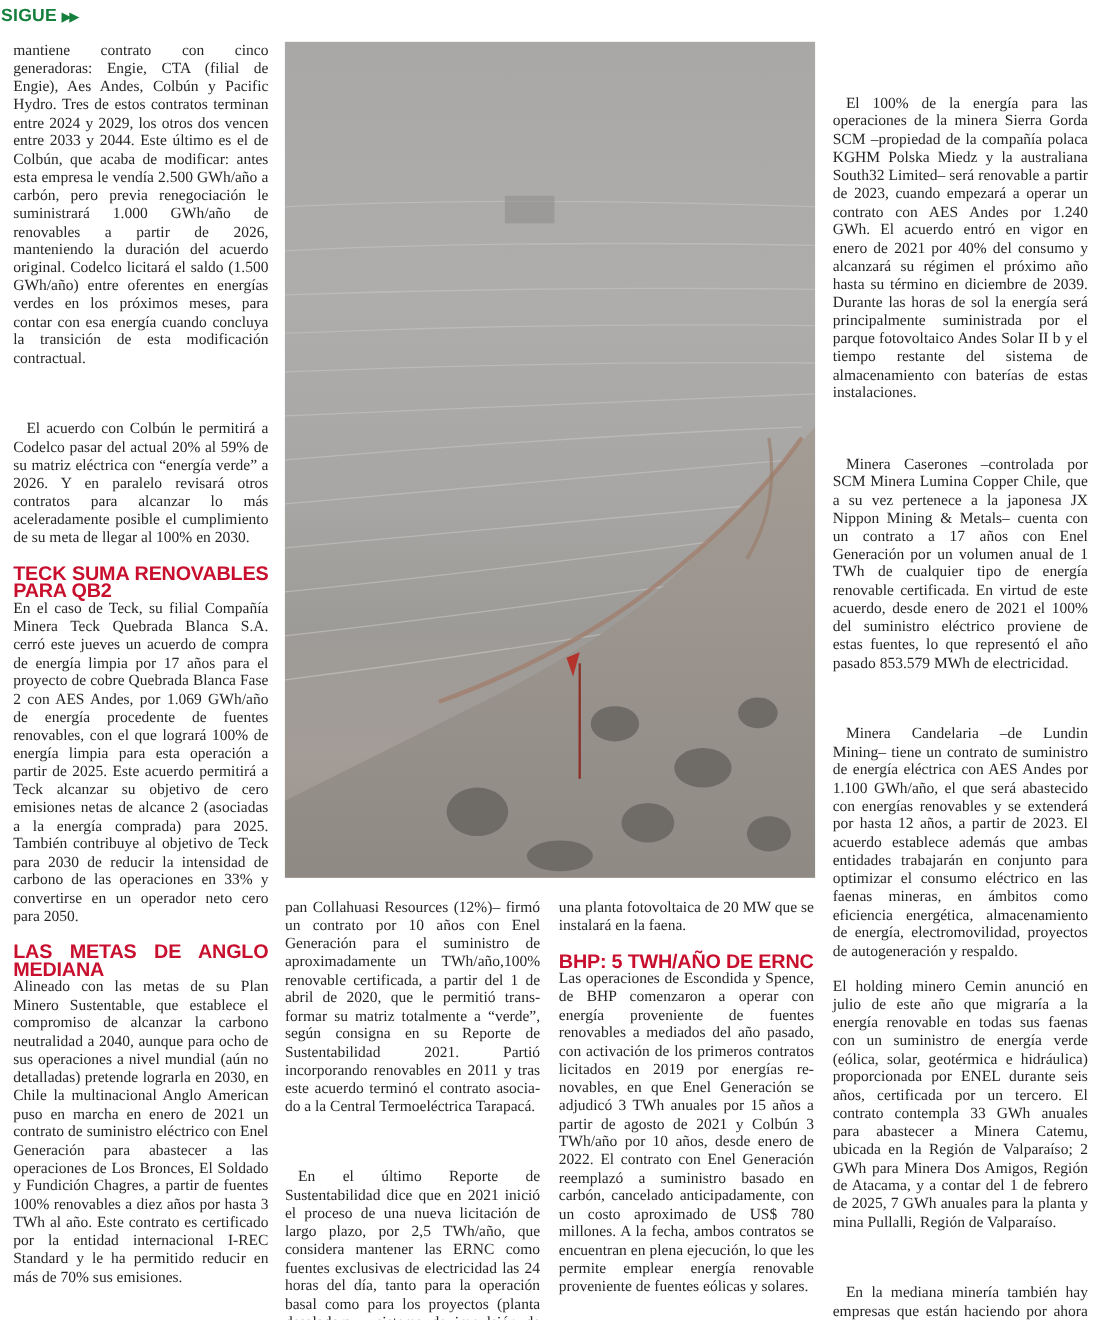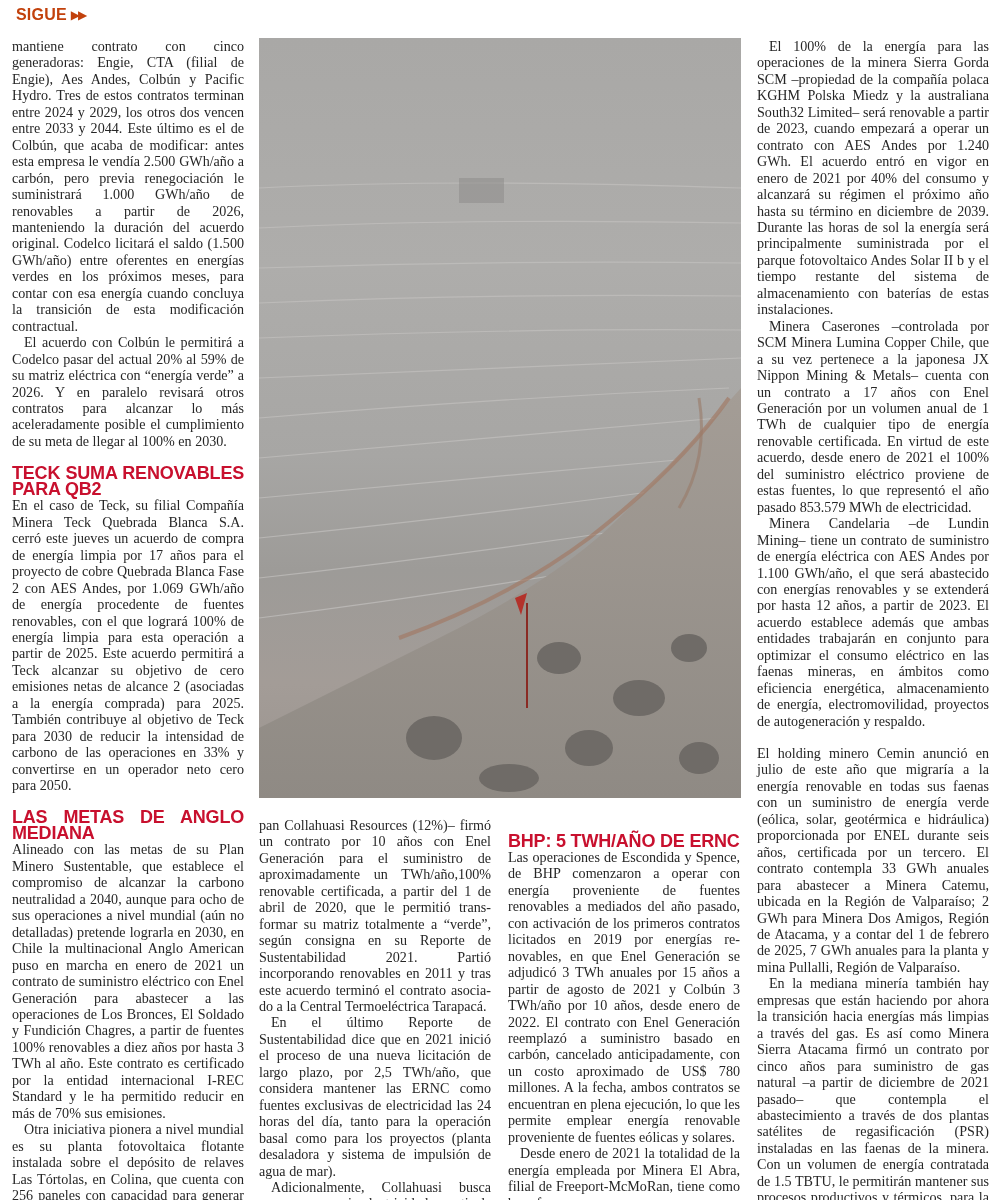--- a/index.html
+++ b/index.html
@@ -1,23 +1,23 @@
 <!DOCTYPE html>
 <html><head>
 <meta charset="utf-8">
 <style>
   html, body { margin: 0; padding: 0; background: #ffffff; }
   body { width: 1000px; height: 1200px; position: relative; overflow: hidden;
          font-family: "Liberation Serif", "DejaVu Serif", serif; color: #262626; }
-  .sigue { position: absolute; left: 16px; top: 6px; font-family: "Liberation Sans", "DejaVu Sans", sans-serif;
-           font-weight: bold; font-size: 16px; letter-spacing: 0.2px; color: #c2410c; display: flex; align-items: center; gap: 4px; }
+  .sigue { position: absolute; left: 1px; top: 6px; font-family: "Liberation Sans", "DejaVu Sans", sans-serif;
+           font-weight: bold; font-size: 16px; letter-spacing: 0.2px; color: #15803d; display: flex; align-items: center; gap: 4px; }
   .sigue .arrows { font-size: 12px; letter-spacing: -2px; }
   .col { position: absolute; font-size: 14.1px; line-height: 16.45px; text-align: justify; hyphens: manual; }
   .col p { margin: 0; text-indent: 0; }
-  .col p.ind { text-indent: 12px; }
+  .col p.ind { text-indent: 12px; margin-top: 48px; }
   .col h3 { margin: 0; font-family: "Liberation Sans", "DejaVu Sans", sans-serif; font-weight: bold;
             font-size: 18px; line-height: 16px; color: #c8102e; letter-spacing: -0.2px; }
   .gap { height: 16px; }
   #col1 { left: 12px; top: 38px; width: 232px; }
   #col2 { left: 259px; top: 817px; width: 232px; }
   #col3a { left: 508px; top: 817px; width: 232px; }
   #col4 { left: 757px; top: 38px; width: 232px; }
   .photo { position: absolute; left: 259px; top: 38px; width: 482px; height: 760px; overflow: hidden;
            background: linear-gradient(180deg, #a9a8a6 0%, #aeadab 30%, #a7a6a4 55%, #9d9b98 70%, #a39c97 85%, #9a948f 100%); }
   .photo svg { position: absolute; left: 0; top: 0; width: 100%; height: 100%; }
@@ -83,20 +83,21 @@
   </svg>
 </div>
 
 <div class="col" id="col2">
   <p>pan Collahuasi Resources (12%)– firmó un contrato por 10 años con Enel Generación para el suministro de aproximadamente un TWh/año,100% renovable certificada, a partir del 1 de abril de 2020, que le permitió trans­formar su matriz totalmente a “verde”, según consigna en su Reporte de Sustentabilidad 2021. Partió incorporando renovables en 2011 y tras este acuerdo terminó el contrato asocia­do a la Central Termoeléctrica Tarapacá.</p>
   <p class="ind">En el último Reporte de Sustentabilidad dice que en 2021 inició el proceso de una nueva licitación de largo plazo, por 2,5 TWh/año, que considera mantener las ERNC como fuentes exclusivas de electricidad las 24 horas del día, tanto para la operación basal como para los proyectos (planta desaladora y sistema de impulsión de agua de mar).</p>
   <p class="ind">Adicionalmente, Collahuasi busca gene­rar su propia electricidad a partir de fuen­tes renovables. Ya ha impulsado dos proyec­tos de energía solar en la región de Tarapa­cá, y avanza en la ingeniería conceptual de</p>
 </div>
 
 <div class="col" id="col3a">
+  <p>una planta fotovoltaica de 20 MW que se ins­talará en la faena.</p>
   <div class="gap"></div>
   <h3>BHP: 5 TWH/AÑO DE ERNC</h3>
   <p>Las operaciones de Escondida y Spence, de BHP comenzaron a operar con energía pro­veniente de fuentes renovables a mediados del año pasado, con activación de los primeros contratos licitados en 2019 por energías re­novables, en que Enel Generación se adjudi­có 3 TWh anuales por 15 años a partir de agos­to de 2021 y Colbún 3 TWh/año por 10 años, desde enero de 2022. El contrato con Enel Ge­neración reemplazó a suministro basado en carbón, cancelado anticipadamente, con un costo aproximado de US$ 780 millones. A la fecha, ambos contratos se encuentran en ple­na ejecución, lo que les permite emplear energía renovable proveniente de fuentes eó­licas y solares.</p>
   <p class="ind">Desde enero de 2021 la totalidad de la ener­gía empleada por Minera El Abra, filial de Freeport-McMoRan, tiene como base fuen­</p>
 </div>
 
 <div class="col" id="col4">
   <p class="ind">El 100% de la energía para las operaciones de la minera Sierra Gorda SCM –propiedad de la compañía polaca KGHM Polska Miedz y la australiana South32 Limited– será renovable a partir de 2023, cuando empezará a operar un contrato con AES Andes por 1.240 GWh. El acuerdo entró en vigor en enero de 2021 por 40% del consumo y alcanzará su régimen el próxi­mo año hasta su término en diciembre de 2039. Durante las horas de sol la energía será princi­palmente suministrada por el parque fotovol­taico Andes Solar II b y el tiempo restante del sistema de almacenamiento con baterías de estas instalaciones.</p>
   <p class="ind">Minera Caserones –controlada por SCM Mi­nera Lumina Copper Chile, que a su vez per­tenece a la japonesa JX Nippon Mining &amp; Me­tals– cuenta con un contrato a 17 años con Enel Generación por un volumen anual de 1 TWh de cualquier tipo de energía renovable cer­tificada. En virtud de este acuerdo, desde ene­ro de 2021 el 100% del suministro eléctrico proviene de estas fuentes, lo que representó el año pasado 853.579 MWh de electricidad.</p>
   <p class="ind">Minera Candelaria –de Lundin Mining– tie­ne un contrato de suministro de energía eléc­trica con AES Andes por 1.100 GWh/año, el que será abastecido con energías renovables y se ex­tenderá por hasta 12 años, a partir de 2023. El acuerdo establece además que ambas entida­des trabajarán en conjunto para optimizar el consumo eléctrico en las faenas mineras, en ámbitos como eficiencia energética, almacena­miento de energía, electromovilidad, proyec­tos de autogeneración y respaldo.</p>

